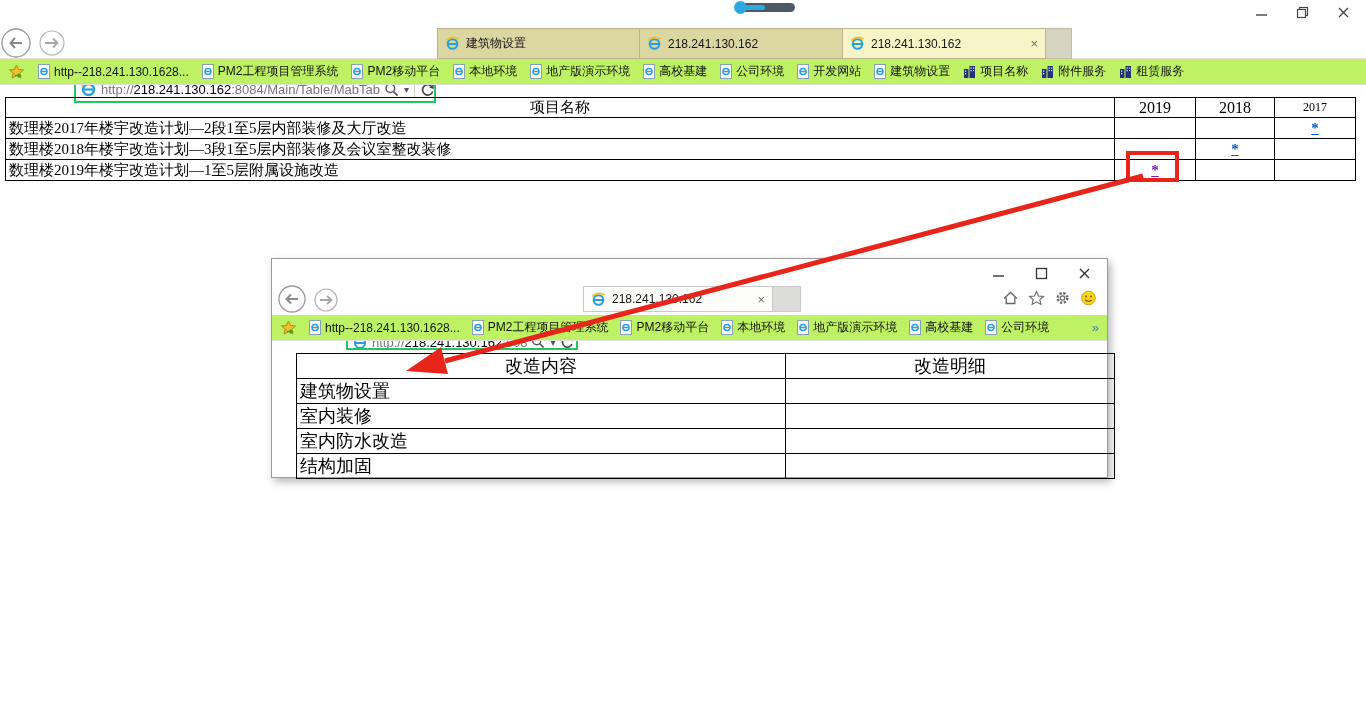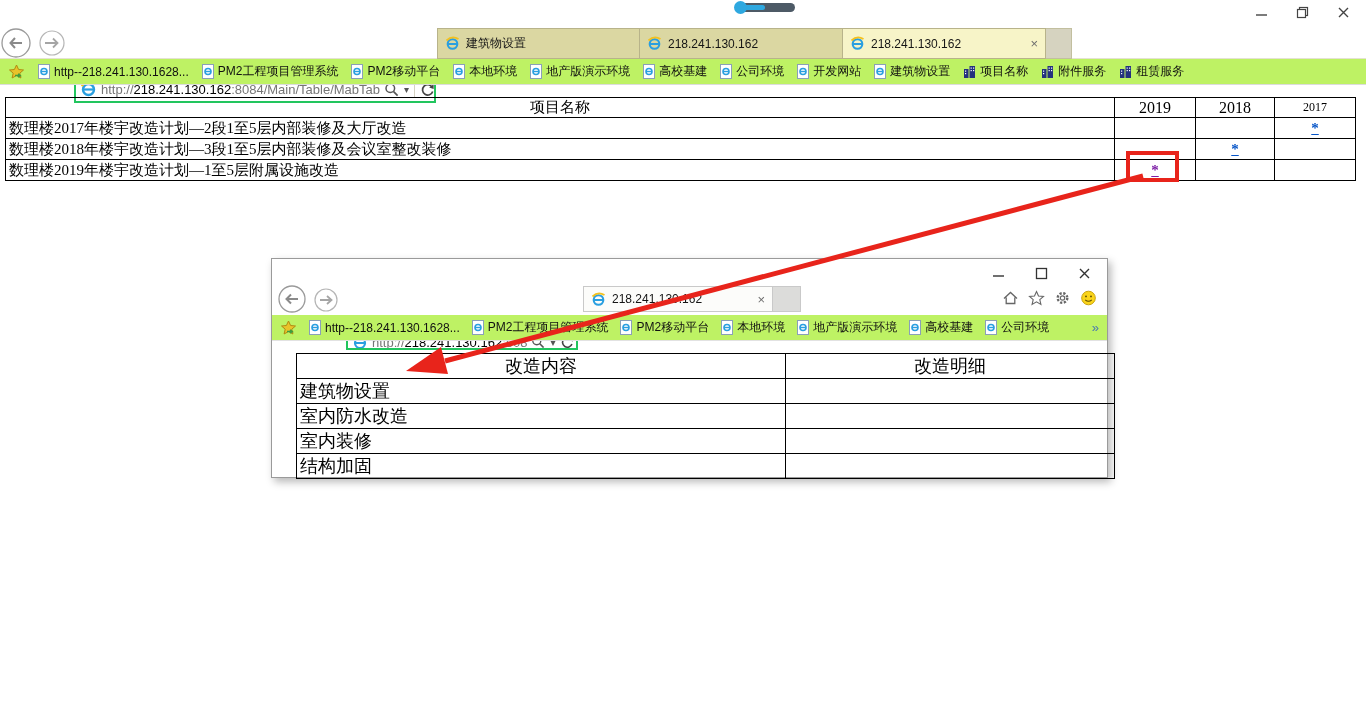--- a/index.html
+++ b/index.html
@@ -593,25 +593,25 @@
     <tbody>
         <tr>
       <th>改造内容</th>
       <th>改造明细</th>
     </tr>
     <tr>
       <td>建筑物设置</td>
       <td></td>
     </tr>
     <tr>
+      <td>室内装修</td>
+      <td></td>
+    </tr>
+    <tr>
       <td>室内防水改造</td>
-      <td></td>
-    </tr>
-    <tr>
-      <td>室内装修</td>
       <td></td>
     </tr>
     <tr>
       <td>结构加固</td>
       <td></td>
     </tr>
   </tbody>
     </table>
 </div>
 

